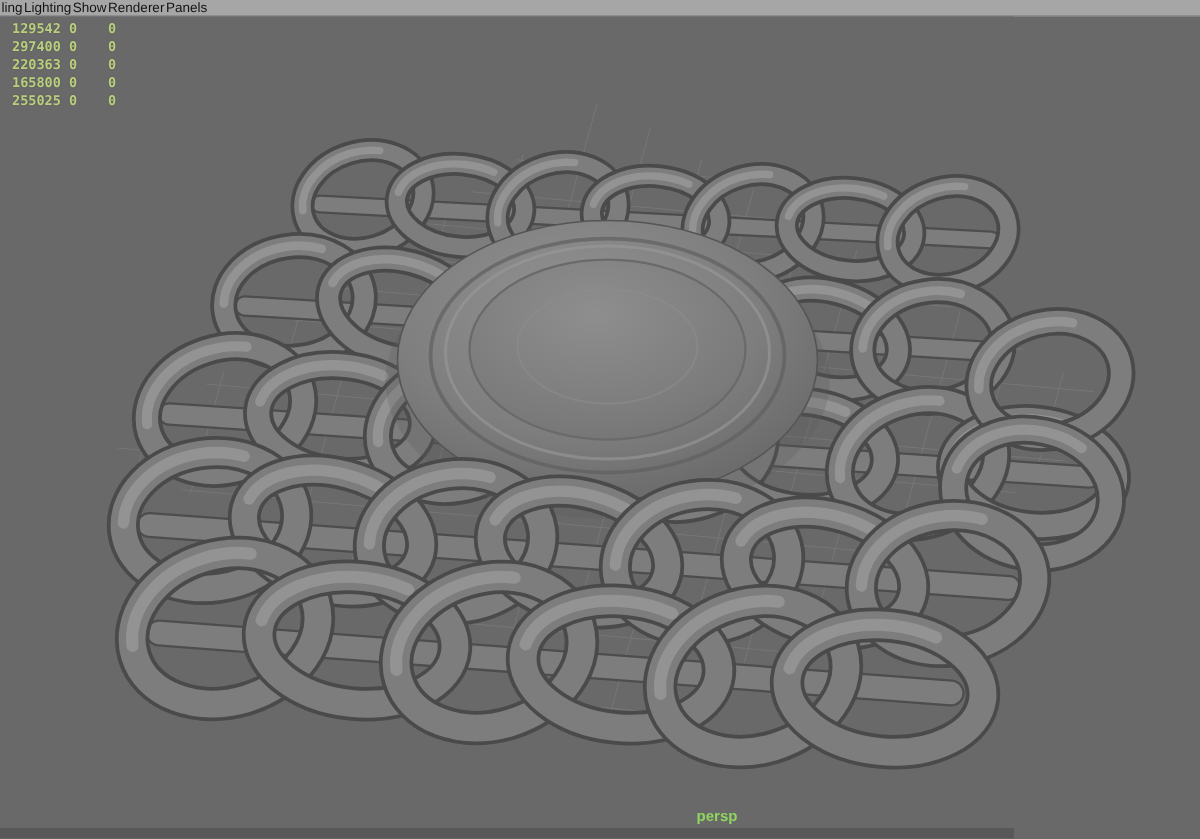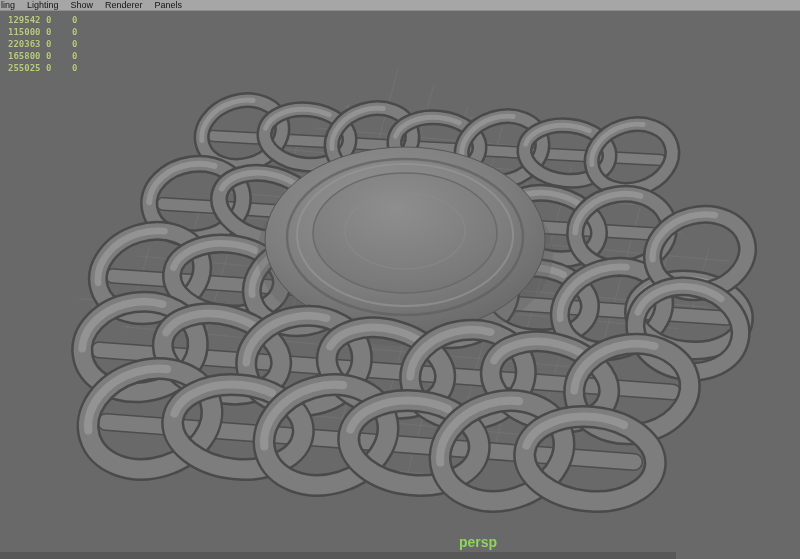--- a/index.html
+++ b/index.html
@@ -4,21 +4,21 @@
 <style>
   html,body{margin:0;padding:0;}
   body{
     width:800px;height:559px;overflow:hidden;position:relative;
     font-family:"Liberation Sans",sans-serif;
     background:var(--bg,#696969);
   }
   .menubar{
     position:absolute;top:0;left:0;right:0;height:11px;
     background:var(--menubar-bg,#a6a6a6);
-    display:flex;align-items:center;gap:12px;
+    display:flex;align-items:center;gap:1px;
     padding-left:1px;font-size:9px;line-height:11px;
     color:var(--menubar-text,#111);
     border-bottom:1px solid #8d8d8d;
     box-sizing:border-box;
     white-space:nowrap;
   }
   .menu-item{cursor:default;}
   .viewport{
     position:absolute;top:11px;left:0;width:676px;height:548px;
     background:var(--bg,#696969);
@@ -28,21 +28,21 @@
   .hud{
     position:absolute;top:3px;left:8px;
     font-family:"DejaVu Sans Mono","Liberation Mono",monospace;
     font-size:9px;font-weight:bold;
     color:var(--hud,#b9cf7d);
     text-shadow:0 0 1px rgba(0,0,0,0.25);
   }
   .hud-row{display:grid;grid-template-columns:38px 26px 26px;height:12px;line-height:12px;}
   .cam-label{
     position:absolute;left:478px;bottom:9px;transform:translateX(-50%);
-    font-size:14px;font-weight:bold;
+    font-size:10px;font-weight:bold;
     color:var(--cam,#8fd45f);
     font-family:"Liberation Sans",sans-serif;
   }
   .bottom-strip{
     position:absolute;left:0;right:0;bottom:0;height:7px;
     background:var(--strip,#585858);
   }
 </style>
 </head>
 <body>
@@ -317,21 +317,21 @@
       </g>
     </svg>
 
   <div class="hud" id="hud">
       <div class="hud-row">
         <span>129542</span>
         <span>0</span>
         <span>0</span>
       </div>
       <div class="hud-row">
-        <span>115000</span>
+        <span>297400</span>
         <span>0</span>
         <span>0</span>
       </div>
       <div class="hud-row">
         <span>220363</span>
         <span>0</span>
         <span>0</span>
       </div>
       <div class="hud-row">
         <span>165800</span>

